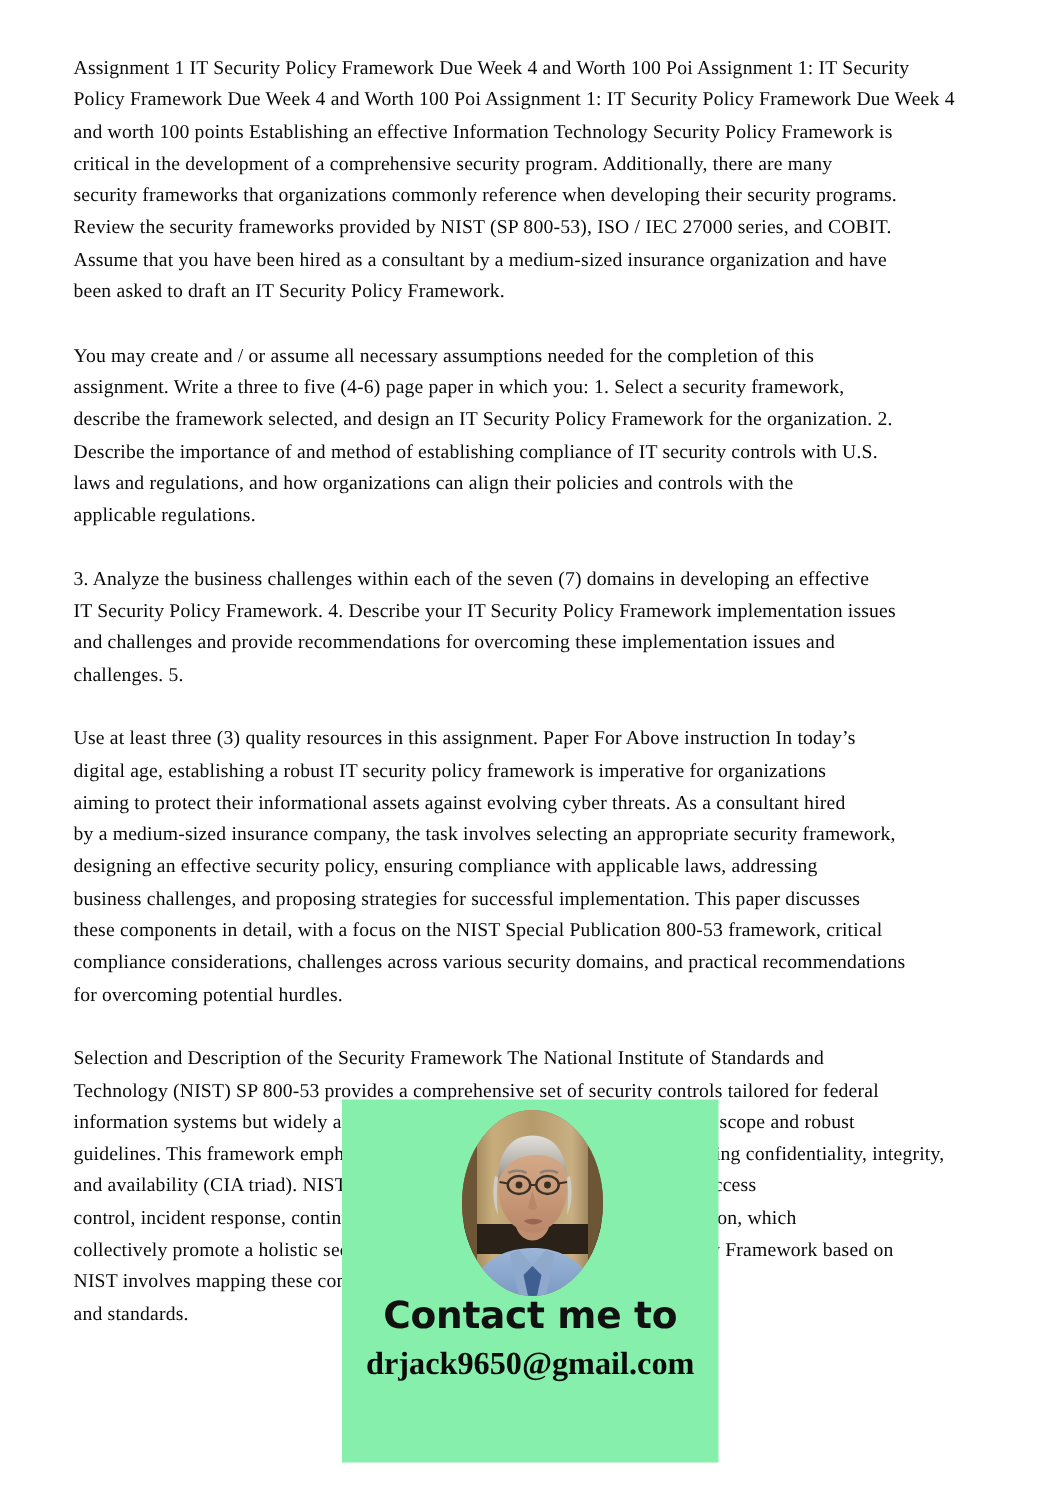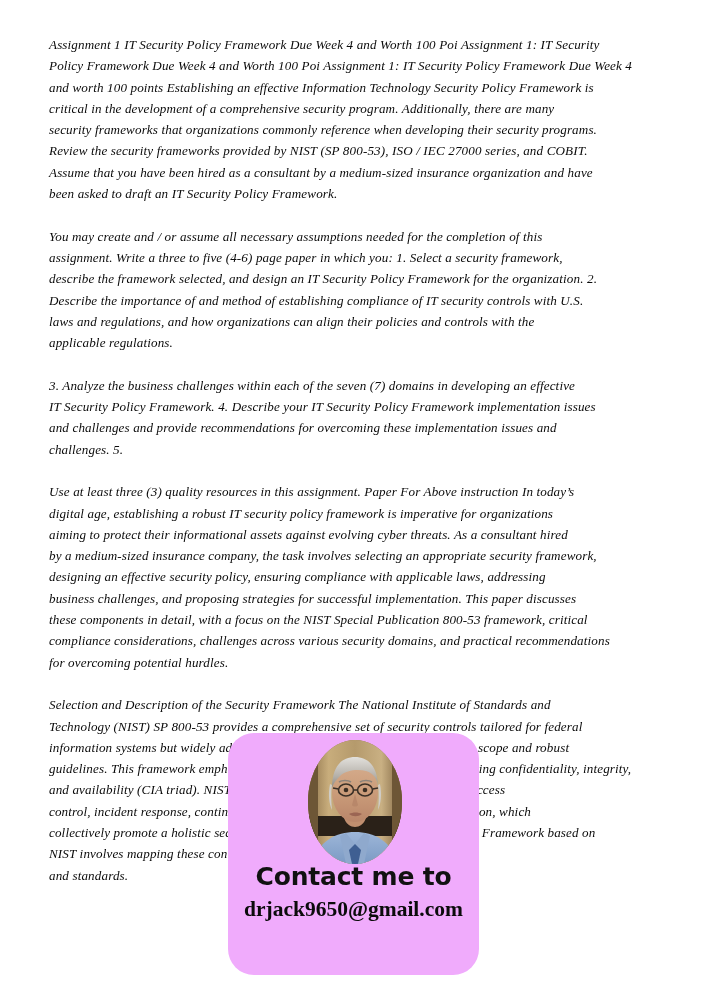--- a/index.html
+++ b/index.html
@@ -21,21 +21,20 @@
     width: 708px;
     height: 1000px;
     background: #ffffff;
   }
 
   #doc-body {
     position: absolute;
     left: 49px;
     top: 34px;
     width: 632px;
-    font-style: italic;
   }
 
   .para {
     font-family: "Liberation Serif", "DejaVu Serif", serif;
     font-size: 13.1px;
     line-height: 21.3px;
     color: #0a0a0a;
     margin: 0 0 21.3px 0;
     text-align: left;
     white-space: pre-wrap;
@@ -43,24 +42,23 @@
   }
   .para:last-child { margin-bottom: 0; }
 
   
   #contact-overlay {
     position: absolute;
     left: 228px;
     top: 733px;
     width: 251px;
     height: 242px;
-    background: #f0abfc;
+    background: #86efac;
     overflow: hidden;
     z-index: 20;
-    border-radius: 26px;
   }
 
   #portrait {
     position: absolute;
     left: 80px;
     top: 7px;
     width: 94px;
     height: 124px;
     border-radius: 50% / 50%;
     overflow: hidden;

